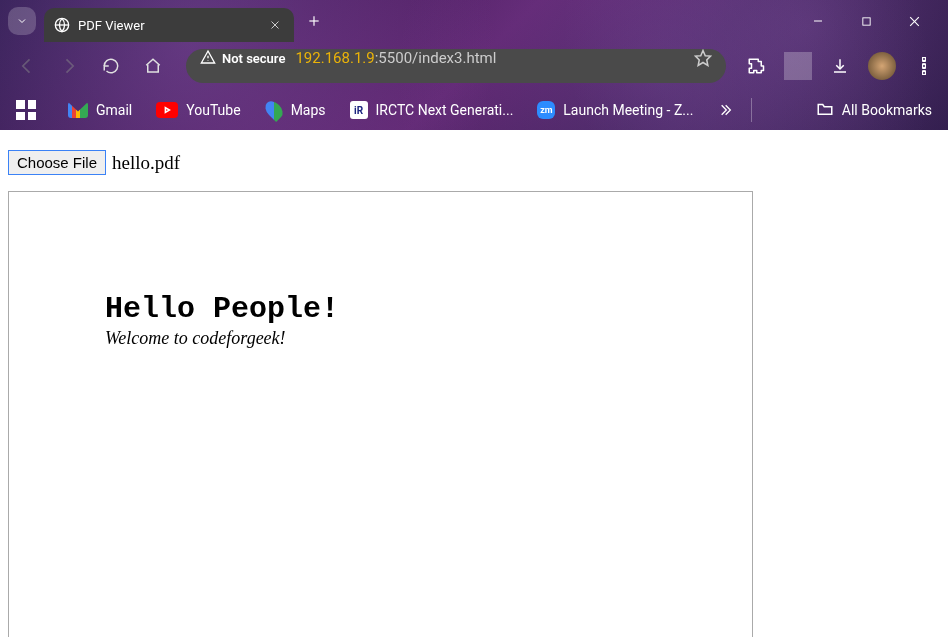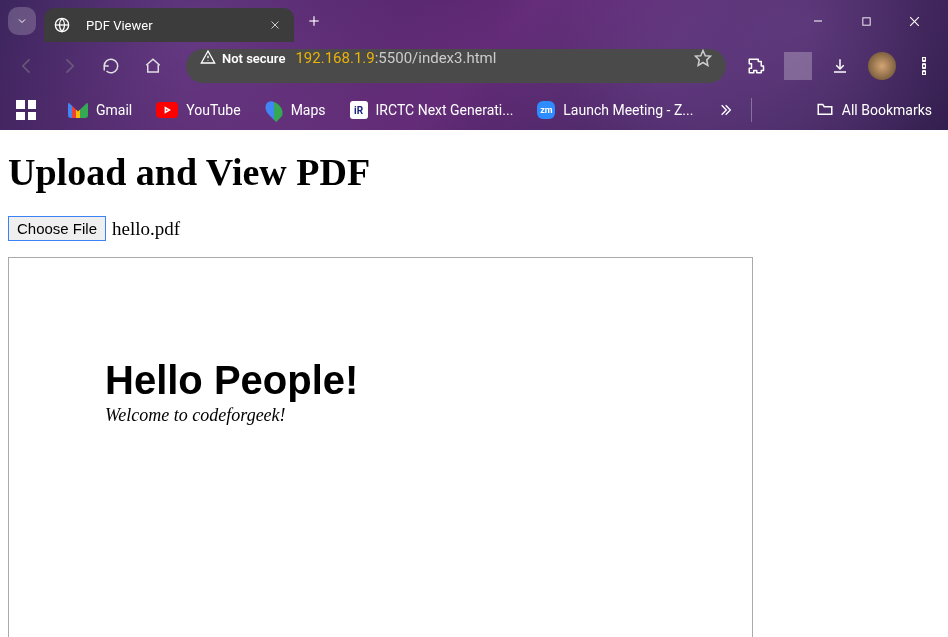--- a/index.html
+++ b/index.html
@@ -56,21 +56,21 @@
       margin-right: 8px;
     }
     .tab {
       background: #3c3c3c;
       height: 34px;
       display: flex;
       align-items: center;
       padding: 0 10px;
       border-radius: 10px 10px 0 0;
       min-width: 250px;
-      gap: 16px;
+      gap: 8px;
       color: #fff;
       font-size: 13px;
       margin-top: 8px;
     }
     .tab .globe-icon {
       width: 16px;
       height: 16px;
       display: flex;
       align-items: center;
       justify-content: center;
@@ -295,22 +295,22 @@
       font-family: Liberation Serif, serif;
     }
     .pdf-frame {
       border: 1px solid #aaa;
       width: 745px;
       height: 500px;
       background: #fff;
       padding: 100px 96px 20px 96px;
     }
     .pdf-heading {
-      font-family: Liberation Sans, sans-serif;
-      font-size: 40px;
+      font-family: Liberation Mono, monospace;
+      font-size: 30px;
       font-weight: bold;
     }
     .pdf-sub {
       font-family: "Times New Roman", Times, serif;
       font-style: italic;
       font-size: 18px;
       margin-top: 2px;
     }
     
     .page-content::-webkit-scrollbar {
@@ -496,21 +496,20 @@
             <path d="M3 6h6l2 3h10v10H3z"></path>
           </svg>
       </span>
       <span>All Bookmarks</span>
     </div>
   </div>
 </div>
 
 <div class="page-content">
   <div class="page-inner">
-    <h1 class="page-title">Upload and View PDF</h1>
     <div class="file-row">
       <button class="choose-file-btn">Choose File</button>
       <span class="file-name">hello.pdf</span>
     </div>
     <div class="pdf-frame">
       <div class="pdf-heading">Hello People!</div>
       <div class="pdf-sub">Welcome to codeforgeek!</div>
     </div>
   </div>
 </div>

